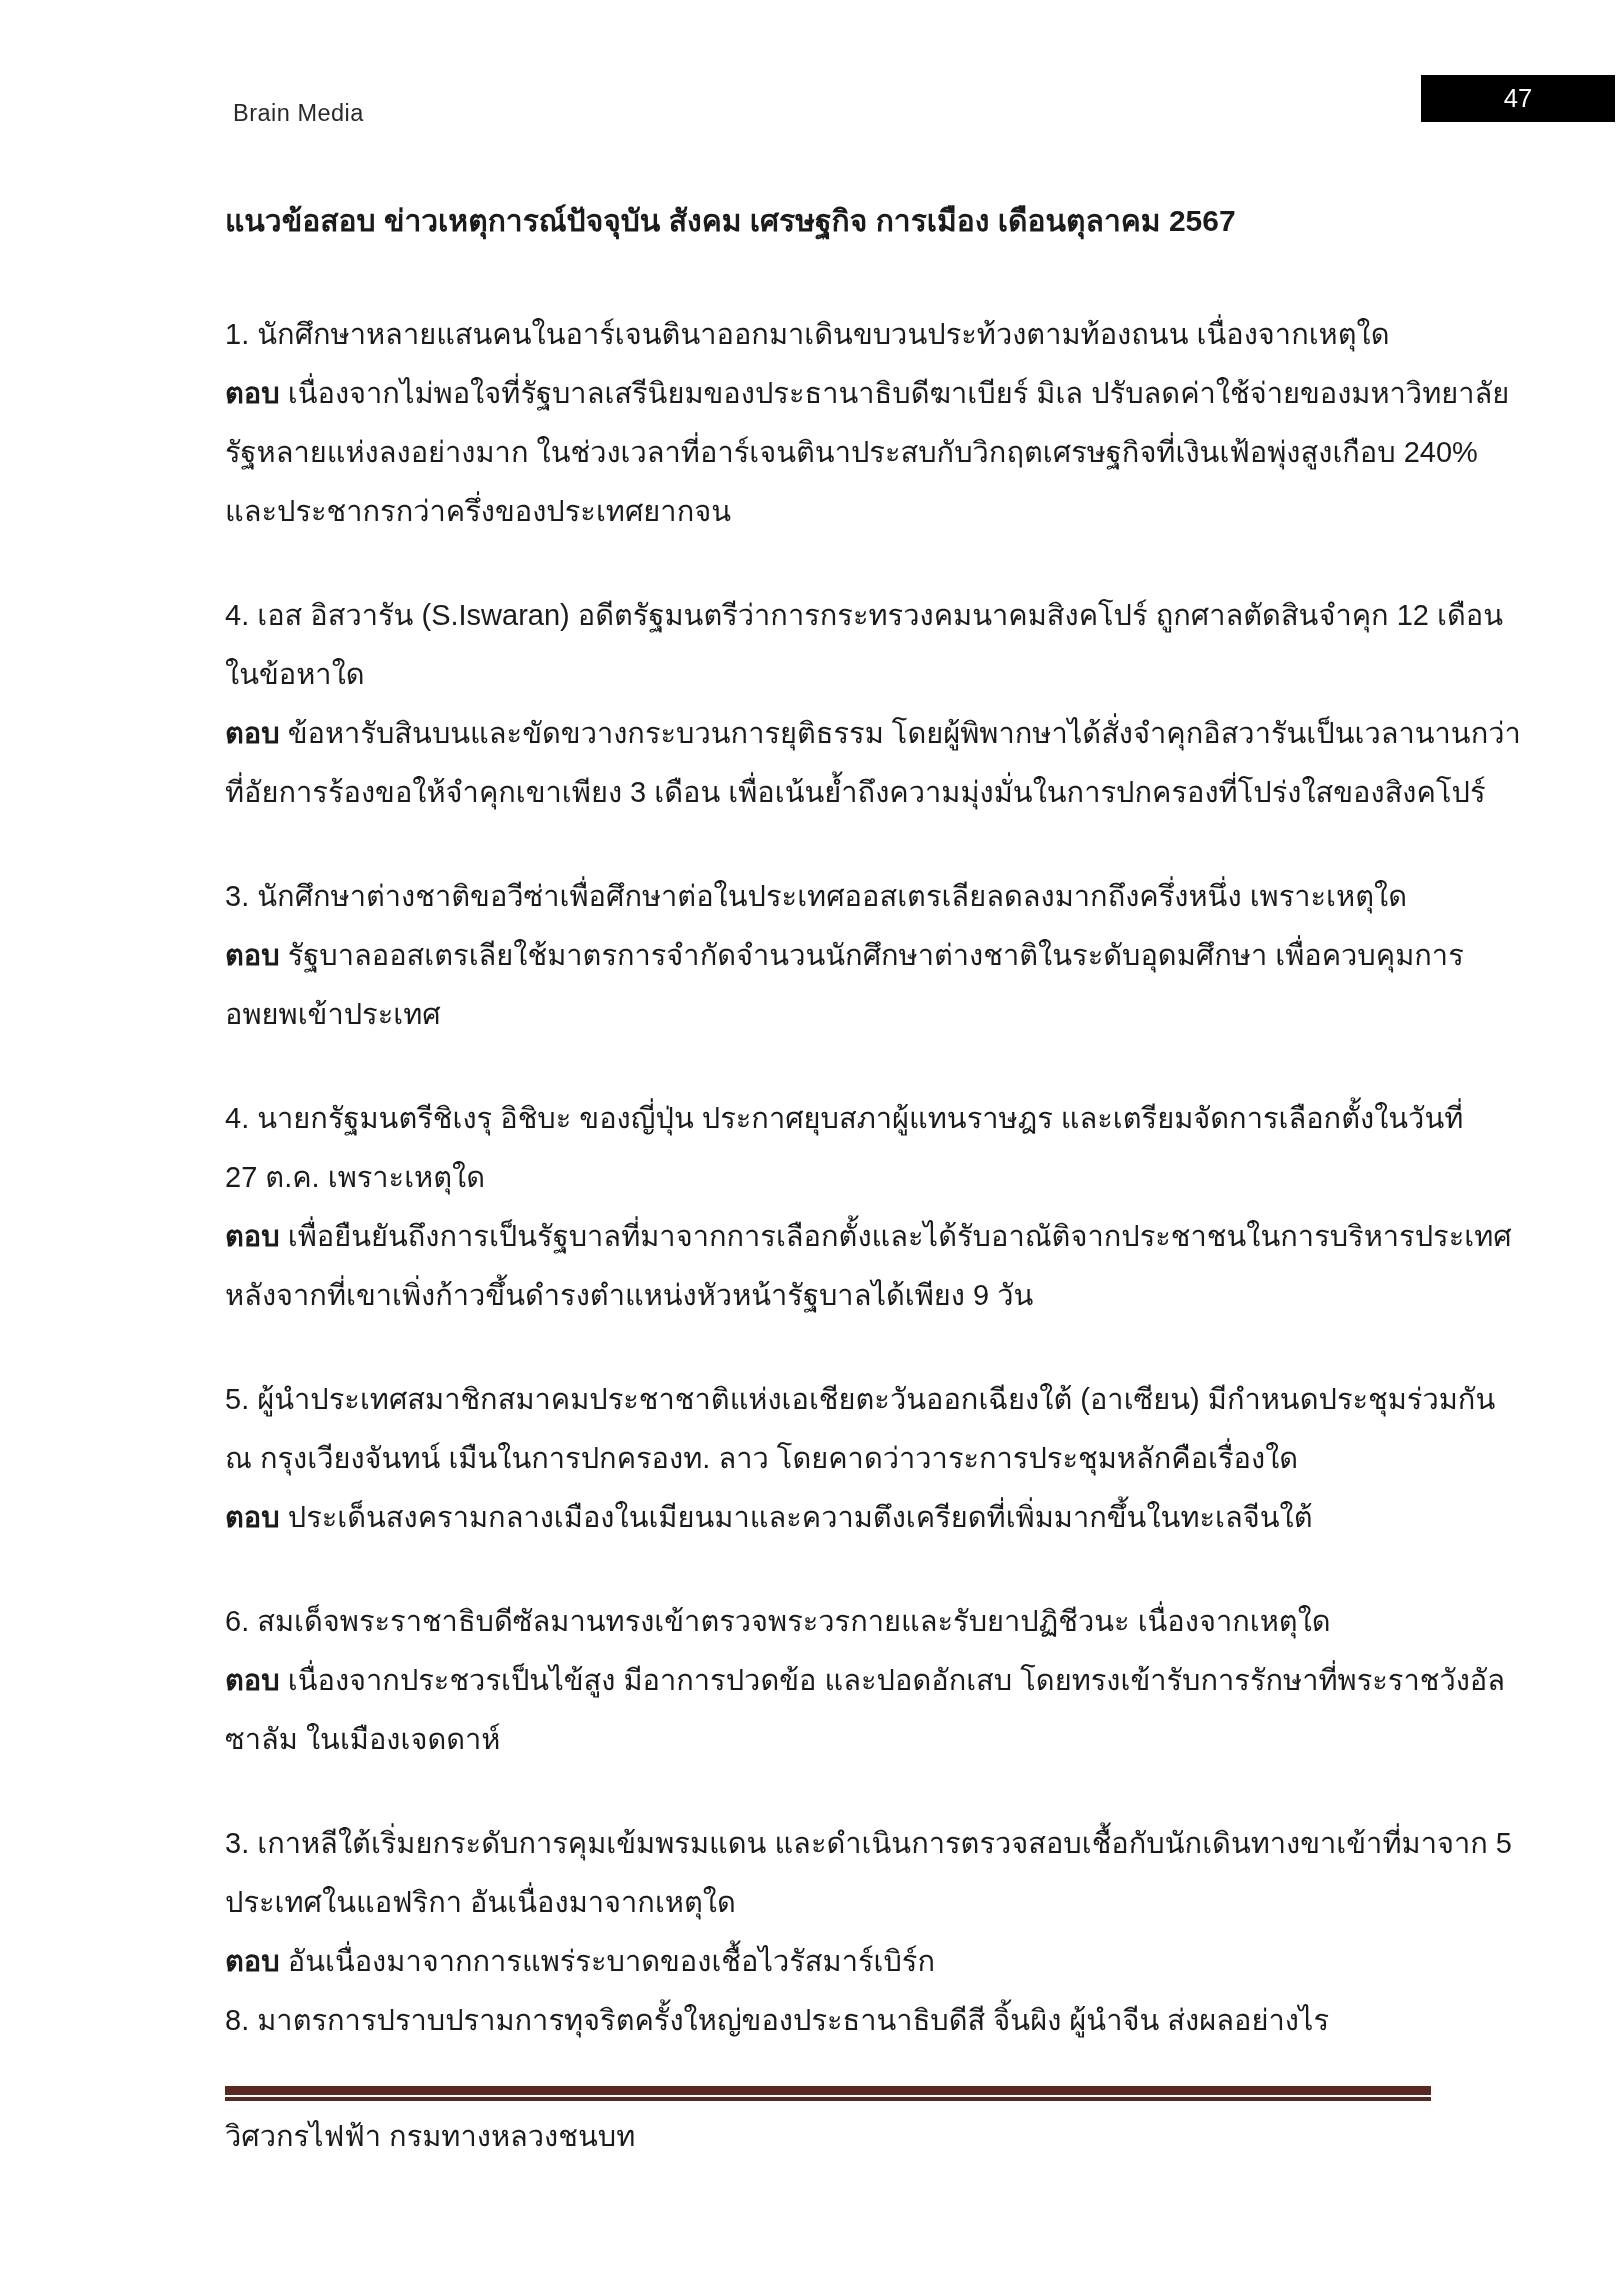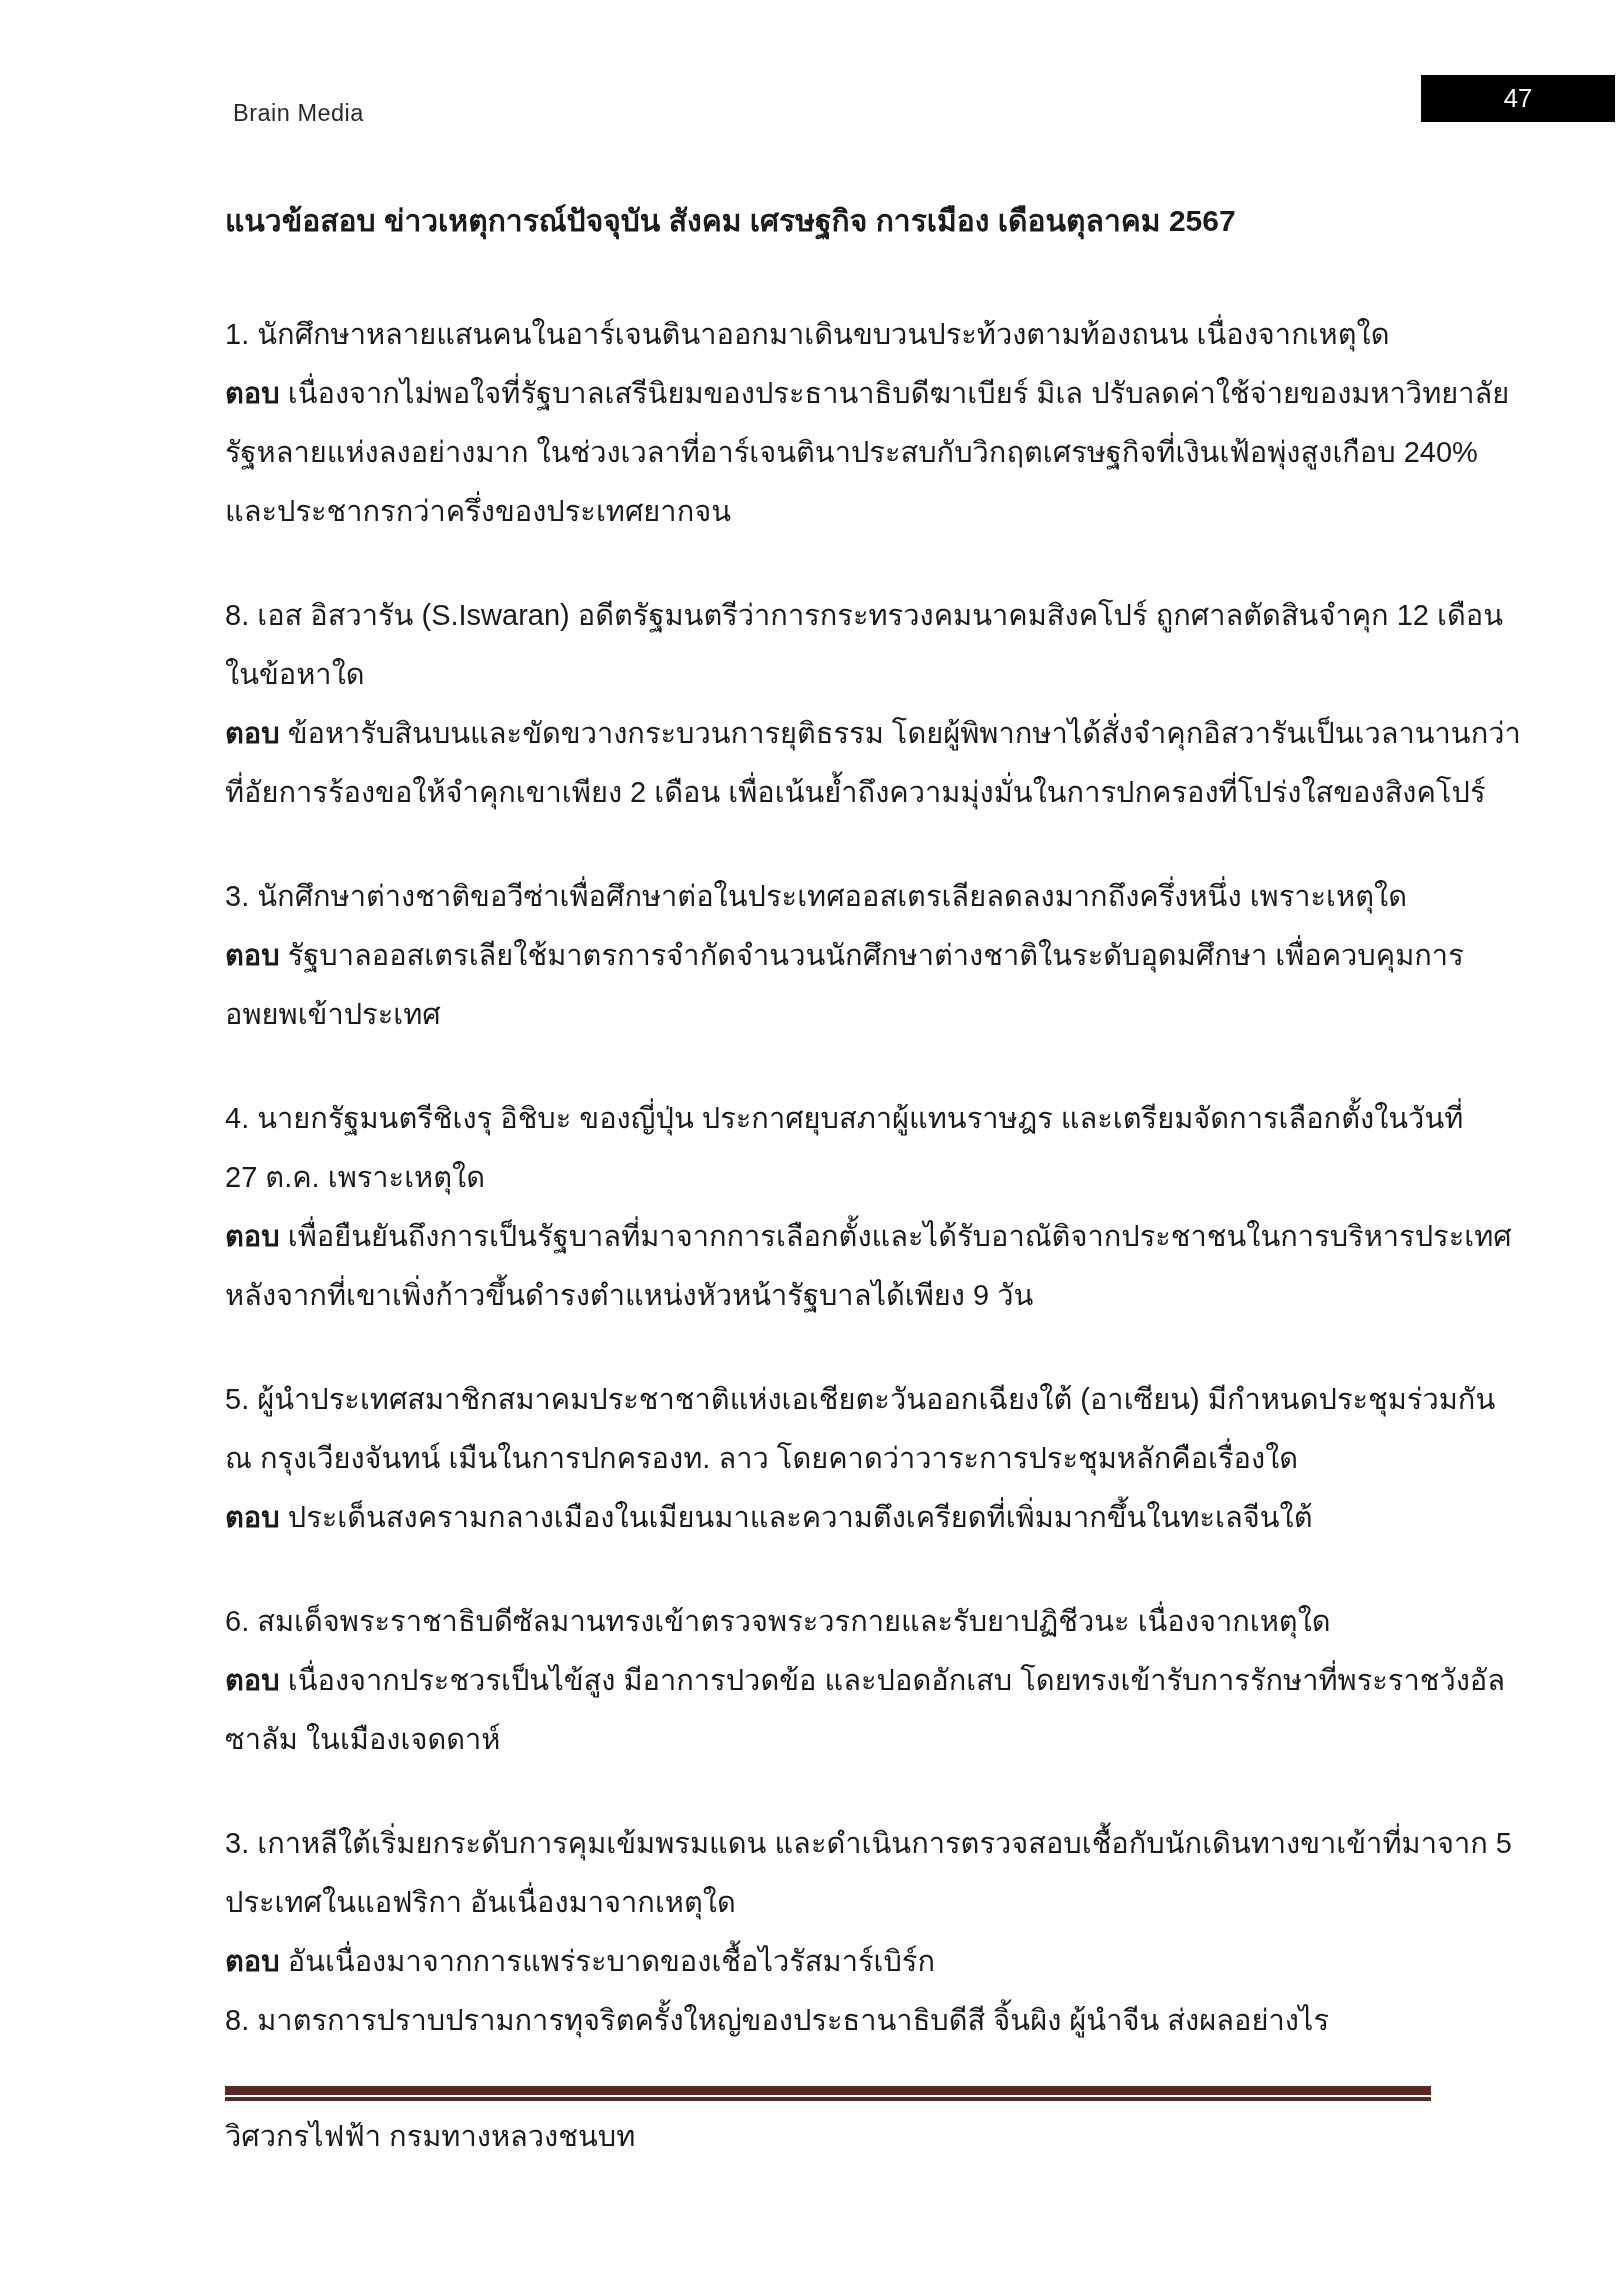--- a/index.html
+++ b/index.html
@@ -37,24 +37,24 @@
 <div class="content">
   <div class="doc-title">แนวข้อสอบ ข่าวเหตุการณ์ปัจจุบัน สังคม เศรษฐกิจ การเมือง เดือนตุลาคม 2567</div>
   <div class="qa-list">
       <div class="qa-item">
         <div class="line q-line">1. นักศึกษาหลายแสนคนในอาร์เจนตินาออกมาเดินขบวนประท้วงตามท้องถนน เนื่องจากเหตุใด</div>
         <div class="line a-line"><span class="ans-label">ตอบ</span> เนื่องจากไม่พอใจที่รัฐบาลเสรีนิยมของประธานาธิบดีฆาเบียร์ มิเล ปรับลดค่าใช้จ่ายของมหาวิทยาลัย</div>
         <div class="line a-line">รัฐหลายแห่งลงอย่างมาก ในช่วงเวลาที่อาร์เจนตินาประสบกับวิกฤตเศรษฐกิจที่เงินเฟ้อพุ่งสูงเกือบ 240%</div>
         <div class="line a-line">และประชากรกว่าครึ่งของประเทศยากจน</div>
       </div>
       <div class="qa-item">
-        <div class="line q-line">8. เอส อิสวารัน (S.Iswaran) อดีตรัฐมนตรีว่าการกระทรวงคมนาคมสิงคโปร์ ถูกศาลตัดสินจำคุก 12 เดือน</div>
+        <div class="line q-line">4. เอส อิสวารัน (S.Iswaran) อดีตรัฐมนตรีว่าการกระทรวงคมนาคมสิงคโปร์ ถูกศาลตัดสินจำคุก 12 เดือน</div>
         <div class="line q-line">ในข้อหาใด</div>
         <div class="line a-line"><span class="ans-label">ตอบ</span> ข้อหารับสินบนและขัดขวางกระบวนการยุติธรรม โดยผู้พิพากษาได้สั่งจำคุกอิสวารันเป็นเวลานานกว่า</div>
-        <div class="line a-line">ที่อัยการร้องขอให้จำคุกเขาเพียง 2 เดือน เพื่อเน้นย้ำถึงความมุ่งมั่นในการปกครองที่โปร่งใสของสิงคโปร์</div>
+        <div class="line a-line">ที่อัยการร้องขอให้จำคุกเขาเพียง 3 เดือน เพื่อเน้นย้ำถึงความมุ่งมั่นในการปกครองที่โปร่งใสของสิงคโปร์</div>
       </div>
       <div class="qa-item">
         <div class="line q-line">3. นักศึกษาต่างชาติขอวีซ่าเพื่อศึกษาต่อในประเทศออสเตรเลียลดลงมากถึงครึ่งหนึ่ง เพราะเหตุใด</div>
         <div class="line a-line"><span class="ans-label">ตอบ</span> รัฐบาลออสเตรเลียใช้มาตรการจำกัดจำนวนนักศึกษาต่างชาติในระดับอุดมศึกษา เพื่อควบคุมการ</div>
         <div class="line a-line">อพยพเข้าประเทศ</div>
       </div>
       <div class="qa-item">
         <div class="line q-line">4. นายกรัฐมนตรีชิเงรุ อิชิบะ ของญี่ปุ่น ประกาศยุบสภาผู้แทนราษฎร และเตรียมจัดการเลือกตั้งในวันที่</div>
         <div class="line q-line">27 ต.ค. เพราะเหตุใด</div>
         <div class="line a-line"><span class="ans-label">ตอบ</span> เพื่อยืนยันถึงการเป็นรัฐบาลที่มาจากการเลือกตั้งและได้รับอาณัติจากประชาชนในการบริหารประเทศ</div>

